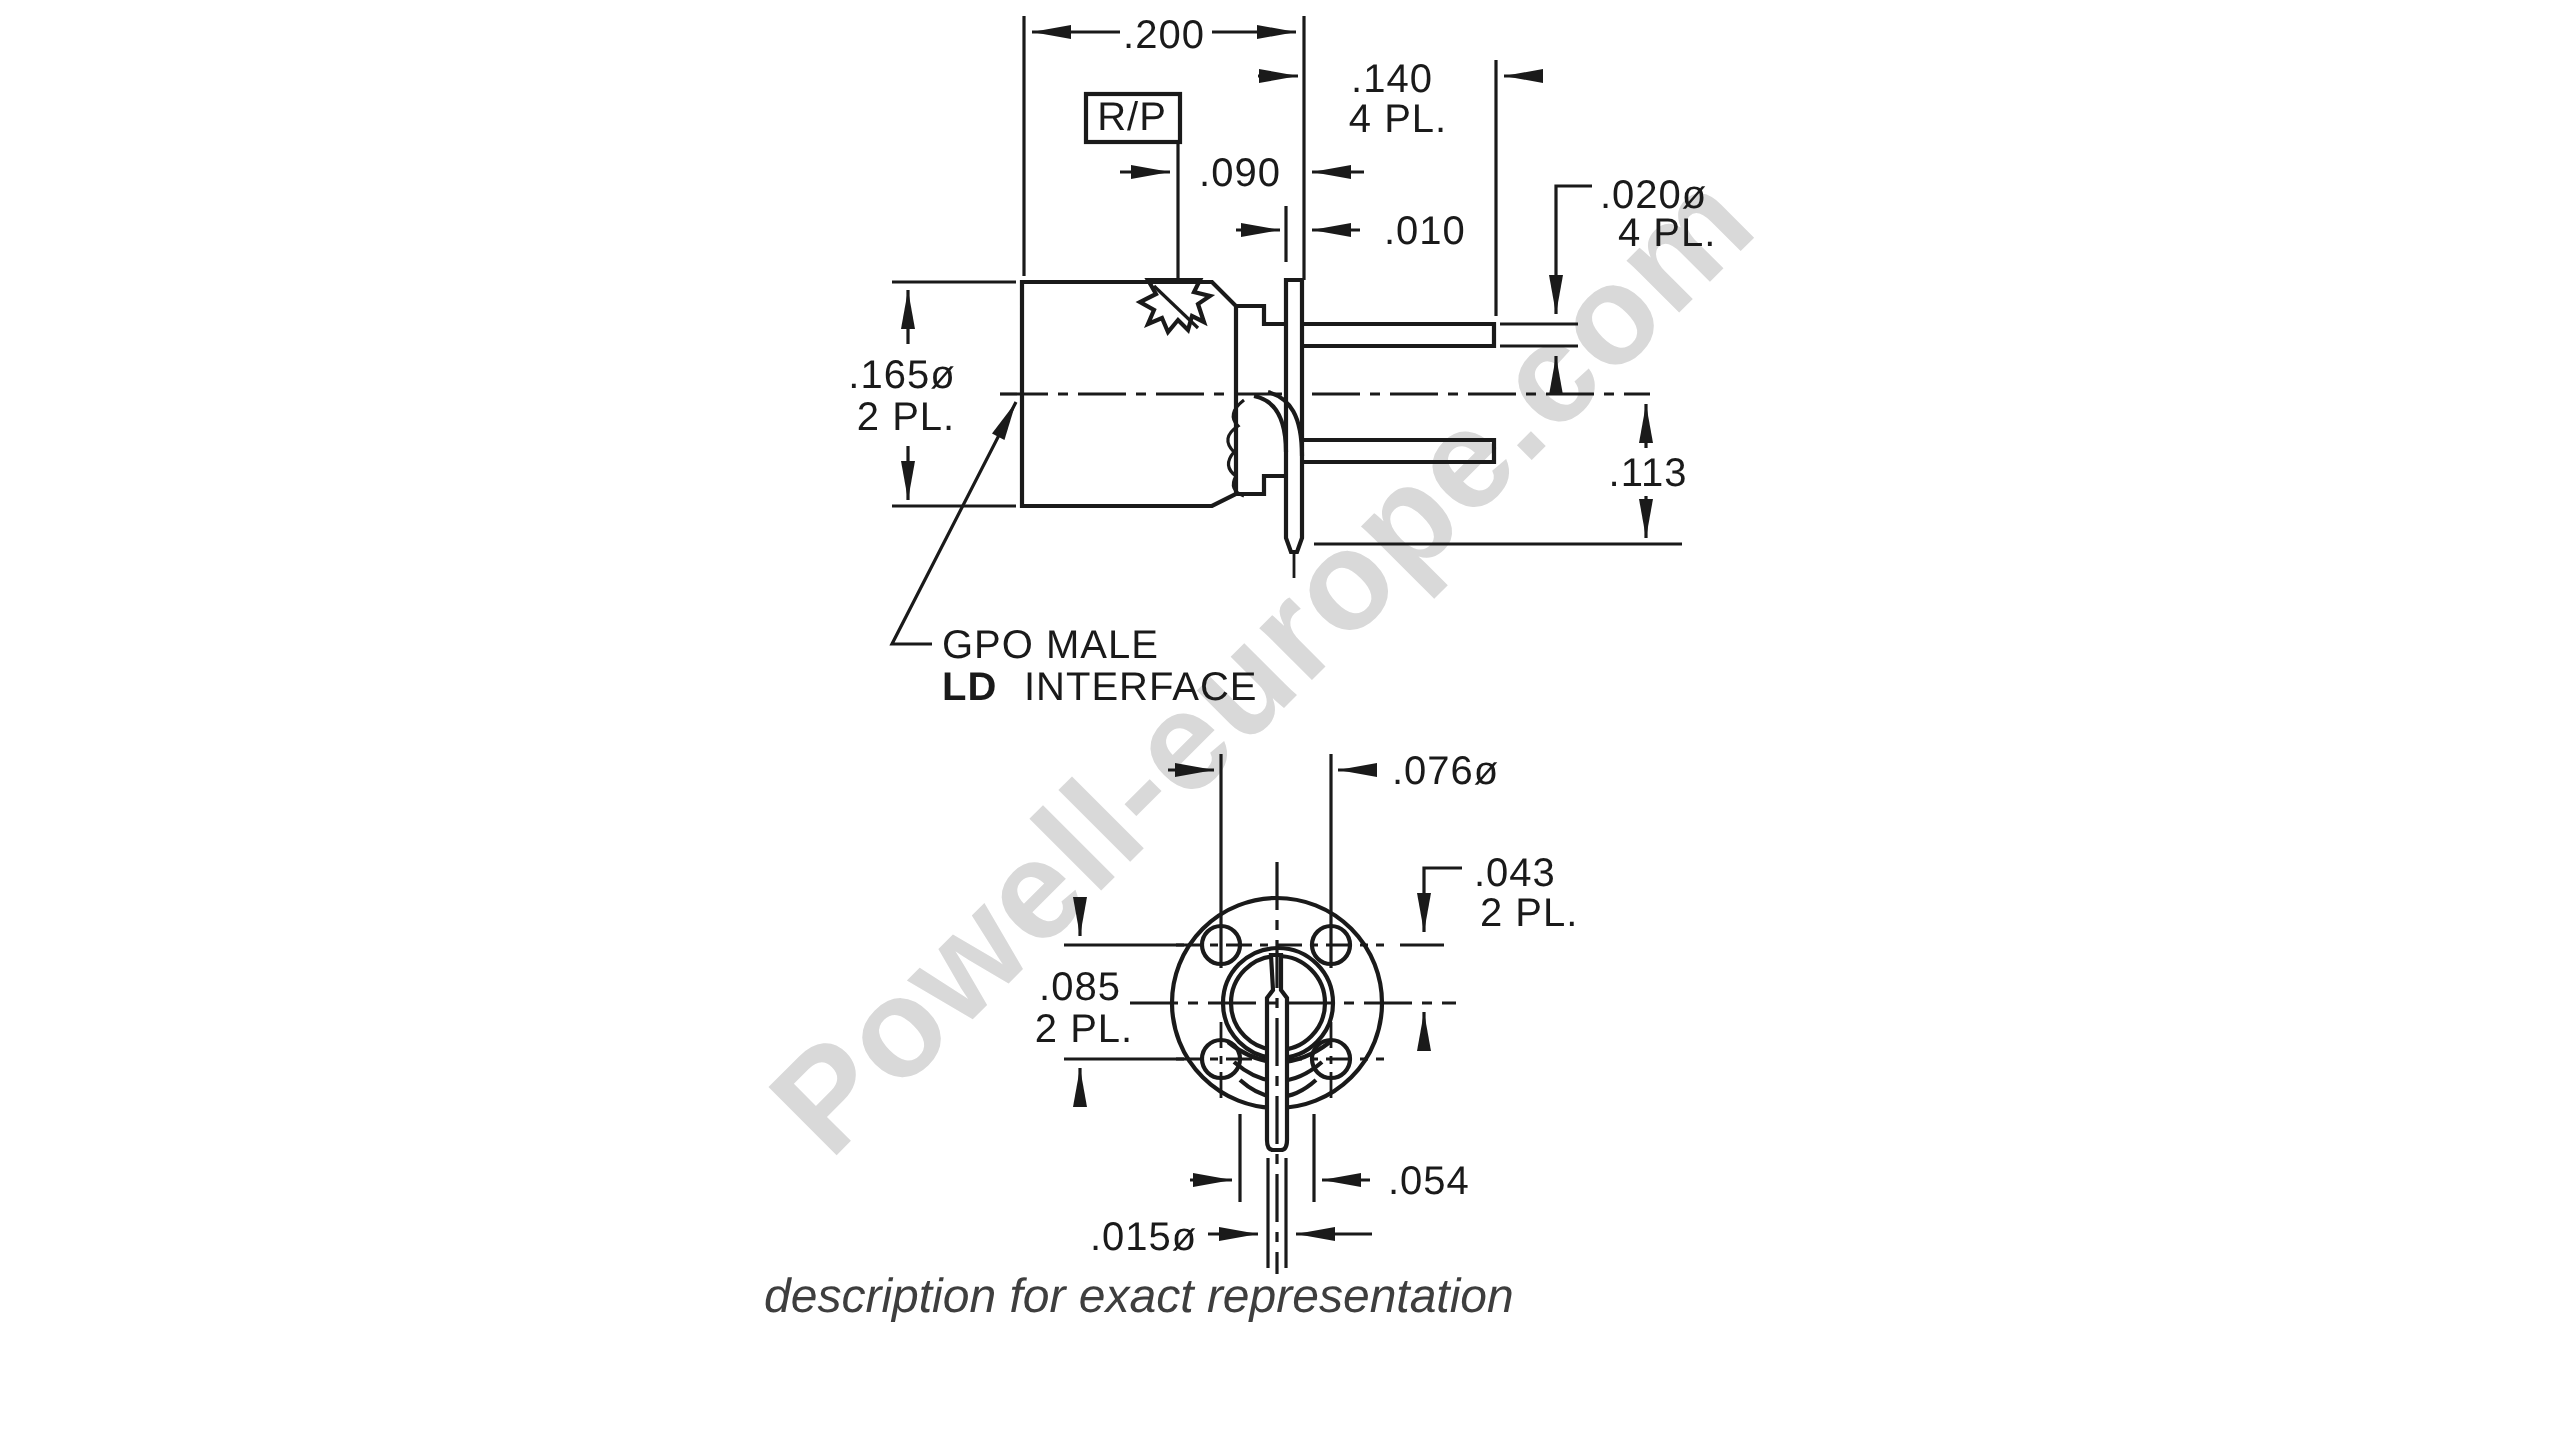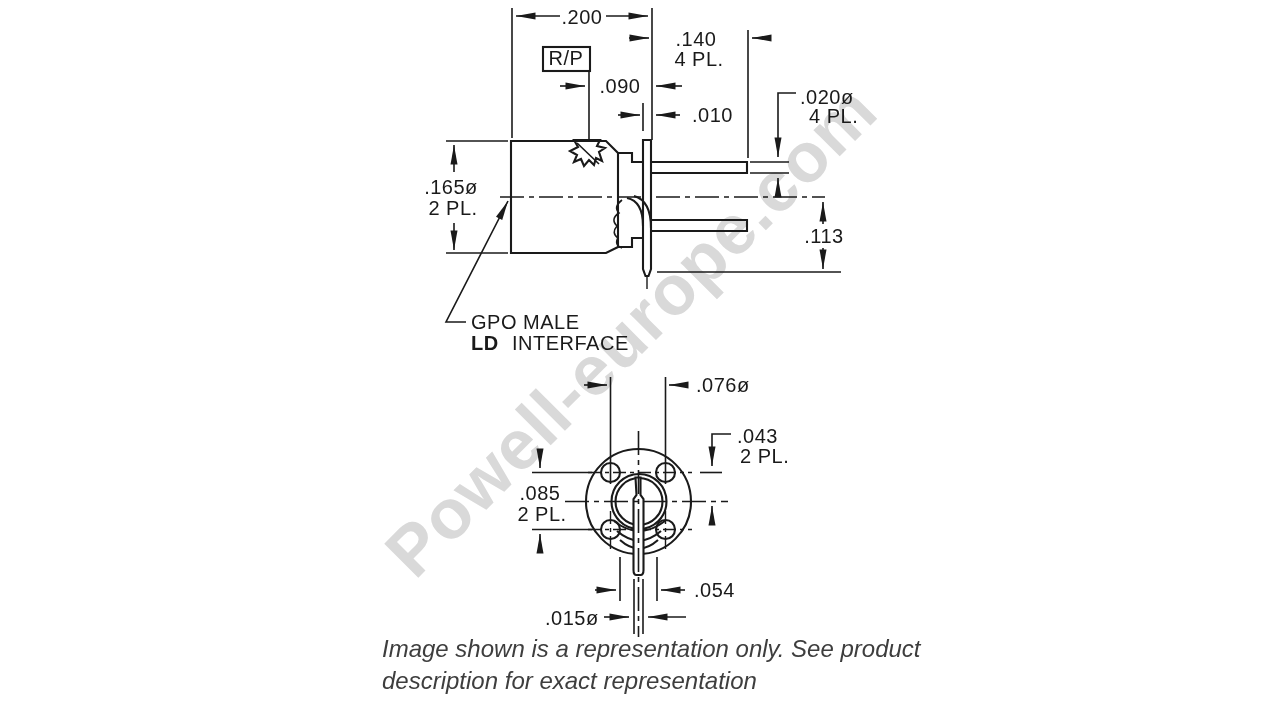--- a/index.html
+++ b/index.html
@@ -153,17 +153,16 @@
       <text class="dtxt" x="737" y="443">.043</text>
       <text class="dtxt" x="740" y="463">2 PL.</text>
       <text class="dtxt mid" x="540" y="500">.085</text>
       <text class="dtxt mid" x="542" y="521">2 PL.</text>
       <text class="dtxt" x="694" y="597">.054</text>
       <text class="dtxt" x="545" y="625">.015ø</text>
     </g>
   </svg>
 
   <div id="caption">
-    <div>Image shown is a representation only. See product</div>
     <div>description for exact representation</div>
   </div>
 
 </div>
 
 </body></html>

